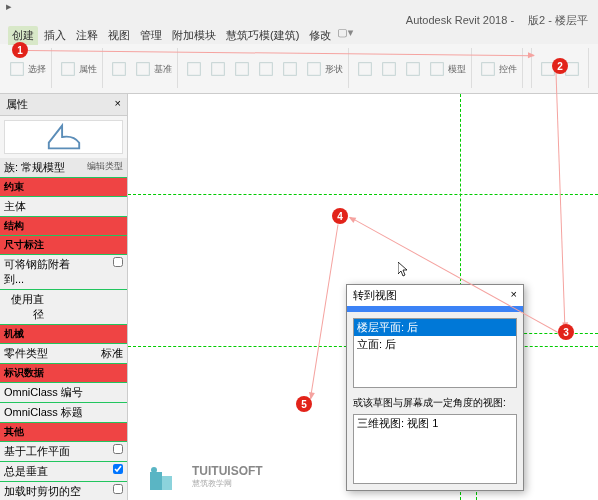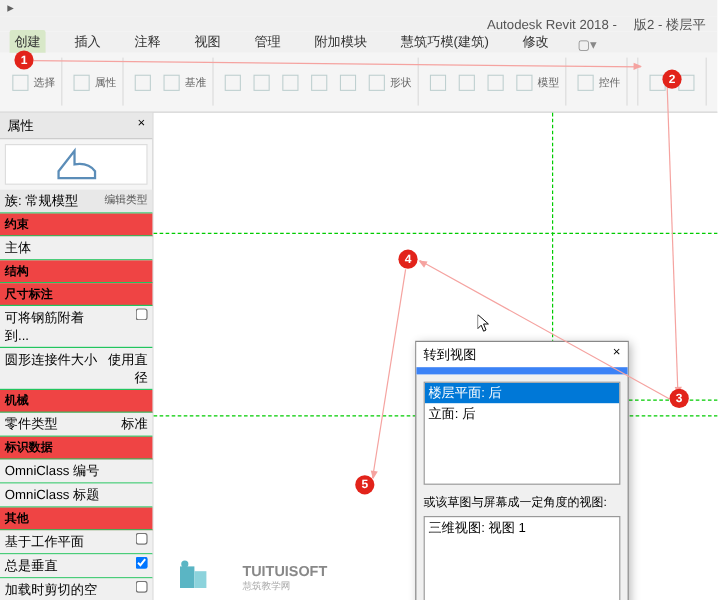--- a/index.html
+++ b/index.html
@@ -1,18 +1,18 @@
 <!DOCTYPE html>
 <html><head>
 <meta charset="utf-8">
 <style>
 * { margin: 0; padding: 0; box-sizing: border-box; font-family: "Microsoft YaHei", sans-serif; font-size: 11px; }
 body { width: 598px; height: 500px; background: #fff; overflow: hidden; position: relative; }
 .title-bar { height: 12px; background: #f0f0f0; display: flex; justify-content: flex-end; align-items: center; padding-right: 10px; font-size: 10px; color: #555; }
-.menu-bar { height: 18px; background: #f0f0f0; display: flex; gap: 20px; padding-left: 8px; align-items: flex-end; font-size: 11px; color: #333; }
+.menu-bar { height: 18px; background: #f0f0f0; display: flex; gap: 2px; padding-left: 8px; align-items: flex-start; font-size: 11px; color: #333; }
 .menu-bar .tab { padding: 2px 4px; cursor: pointer; }
 .menu-bar .tab.active { background: #d8e8c8; border-radius: 2px 2px 0 0; }
 .ribbon { height: 50px; background: #f5f5f5; border-bottom: 1px solid #ccc; display: flex; gap: 2px; padding: 4px 6px; }
 .ribbon-group { display: flex; flex-direction: row; align-items: center; gap: 0; }
 .ribbon-icons { display: flex; gap: 2px; }
 .ribbon-icon { width: 22px; height: 28px; display: flex; align-items: center; justify-content: center; color: #999; opacity: 0.5; }
 .ribbon-icon svg { width: 18px; height: 18px; }
 .ribbon-label { font-size: 9px; color: #666; margin-top: 2px; }
 .divider { width: 1px; background: #ddd; height: 40px; margin: 0 3px; }
 .qat { height: 14px; background: #f0f0f0; display: flex; gap: 4px; padding-left: 6px; align-items: center; }
@@ -28,27 +28,27 @@
 .props-row .lbl { flex: 1; }
 .props-row .val { width: 40px; text-align: right; }
 .props-row input[type=checkbox] { width: 10px; height: 10px; }
 .canvas { flex: 1; background: #fff; position: relative; }
 .grid-h { position: absolute; height: 0; border-top: 1px dashed #0c0; }
 .grid-v { position: absolute; width: 0; border-left: 1px dashed #0c0; }
 .dialog { position: absolute; top: 190px; left: 218px; width: 178px; background: #f0f0f0; border: 1px solid #888; box-shadow: 2px 2px 8px rgba(0,0,0,0.3); }
 .dialog-title { background: #fff; padding: 3px 6px; font-size: 10px; display: flex; justify-content: space-between; border-bottom: 6px solid #3b82f6; }
 .dialog-body { padding: 6px; }
 .dialog-text { font-size: 10px; margin-bottom: 4px; }
-.listbox { width: 100%; height: 86px; background: #fff; border: 1px solid #999; overflow: hidden; font-size: 10px; }
+.listbox { width: 100%; height: 70px; background: #fff; border: 1px solid #999; overflow: hidden; font-size: 10px; }
 .listbox .item { padding: 1px 3px; }
 .listbox .item.selected { background: #0078d7; color: #fff; }
 .marker { position: absolute; width: 16px; height: 16px; border-radius: 50%; background: #e2231a; color: #fff; font-size: 10px; font-weight: bold; display: flex; align-items: center; justify-content: center; z-index: 50; }
 .arrow-line { position: absolute; height: 1px; background: #f5a3a0; transform-origin: 0 50%; z-index: 40; }
 .arrow-line::after { content: ''; position: absolute; right: -1px; top: -3px; width: 0; height: 0; border-left: 7px solid #f5a3a0; border-top: 3.5px solid transparent; border-bottom: 3.5px solid transparent; }
-.logo-area { position: absolute; bottom: 6px; left: 18px; display: flex; align-items: flex-end; gap: 16px; z-index: 30; }
+.logo-area { position: absolute; bottom: 6px; left: 18px; display: flex; align-items: flex-start; gap: 6px; z-index: 30; }
 .logo-text { font-size: 12px; font-weight: bold; color: #888; }
 .logo-sub { font-size: 8px; color: #aaa; }
 .cursor { position: absolute; top: 168px; left: 270px; z-index: 45; }
 </style>
 </head>
 <body>
 
 <div class="qat">
   <span class="qat-icon">▸</span>
 </div>
@@ -221,21 +221,20 @@
           <span class="lbl">主体</span>
           <span class="val"></span>
         </div>
         <div class="props-row group">结构</div>
         <div class="props-row group">尺寸标注</div>
         <div class="props-row">
           <span class="lbl">可将钢筋附着到...</span>
           <span class="val"><input type="checkbox" style=""></span>
         </div>
         <div class="props-row">
-          <span class="lbl">圆形连接件大小</span>
           <span class="val">使用直径</span>
         </div>
         <div class="props-row group">机械</div>
         <div class="props-row">
           <span class="lbl">零件类型</span>
           <span class="val">标准</span>
         </div>
         <div class="props-row group">标识数据</div>
         <div class="props-row">
           <span class="lbl">OmniClass 编号</span>

